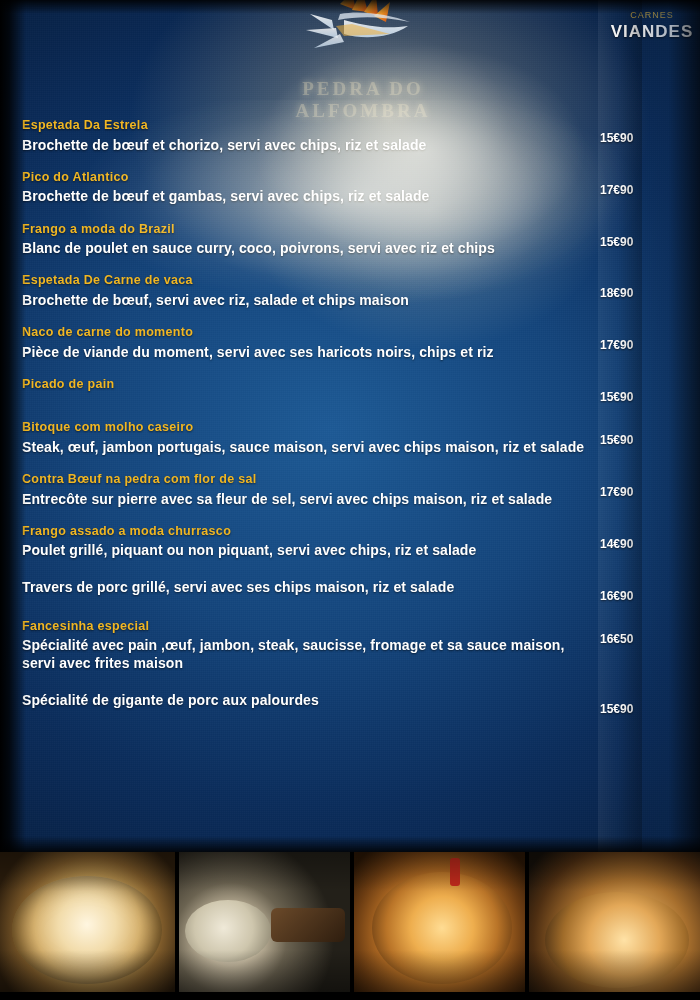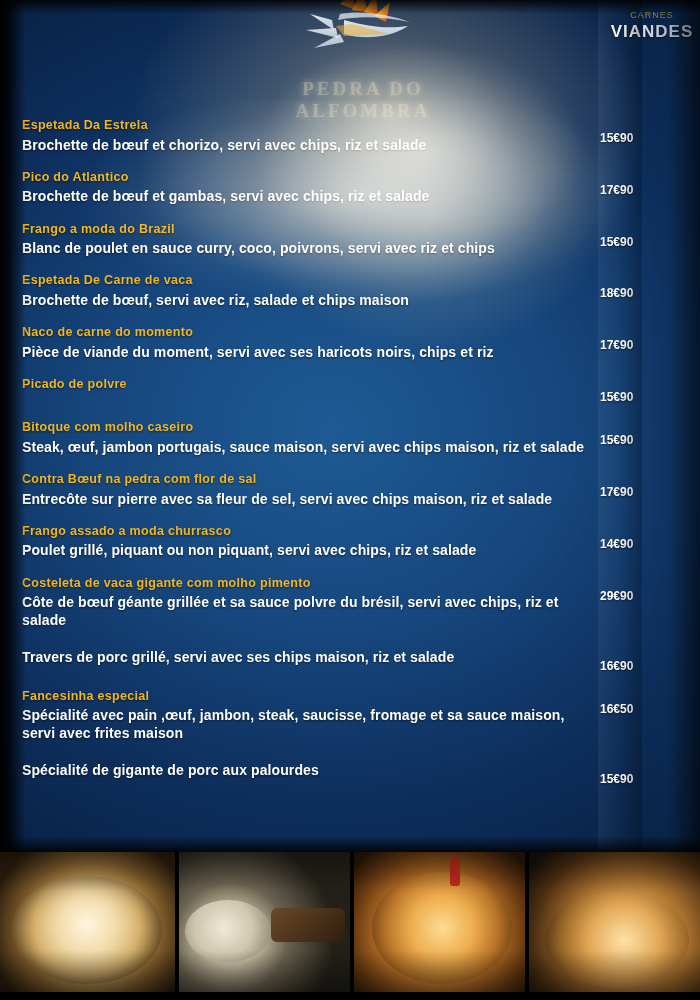--- a/index.html
+++ b/index.html
@@ -304,21 +304,21 @@
     <div class="menu-row">
       <div class="row-texts">
         <div class="dish-name">Naco de carne do momento</div>
         <div class="dish-desc">Pièce de viande du moment, servi avec ses haricots noirs, chips et riz</div>
       </div>
       <div class="dish-price">17€90</div>
     </div>
 
     <div class="menu-row">
       <div class="row-texts">
-        <div class="dish-name">Picado de polvre</div>
+        <div class="dish-name">Picado de pain</div>
       </div>
       <div class="dish-price">15€90</div>
     </div>
 
     <div class="menu-row">
       <div class="row-texts">
         <div class="dish-name">Bitoque com molho caseiro</div>
         <div class="dish-desc">Steak, œuf, jambon portugais, sauce maison, servi avec chips maison, riz et salade</div>
       </div>
       <div class="dish-price">15€90</div>
@@ -333,27 +333,20 @@
     </div>
 
     <div class="menu-row">
       <div class="row-texts">
         <div class="dish-name">Frango assado a moda churrasco</div>
         <div class="dish-desc">Poulet grillé, piquant ou non piquant, servi avec chips, riz et salade</div>
       </div>
       <div class="dish-price">14€90</div>
     </div>
 
-    <div class="menu-row">
-      <div class="row-texts">
-        <div class="dish-name">Costeleta de vaca gigante com molho pimento</div>
-        <div class="dish-desc">Côte de bœuf géante grillée et sa sauce polvre du brésil, servi avec chips, riz et salade</div>
-      </div>
-      <div class="dish-price">29€90</div>
-    </div>
 
     <div class="menu-row">
       <div class="row-texts">
         <div class="dish-desc">Travers de porc grillé, servi avec ses chips maison, riz et salade</div>
       </div>
       <div class="dish-price">16€90</div>
     </div>
 
     <div class="menu-row">
       <div class="row-texts">

